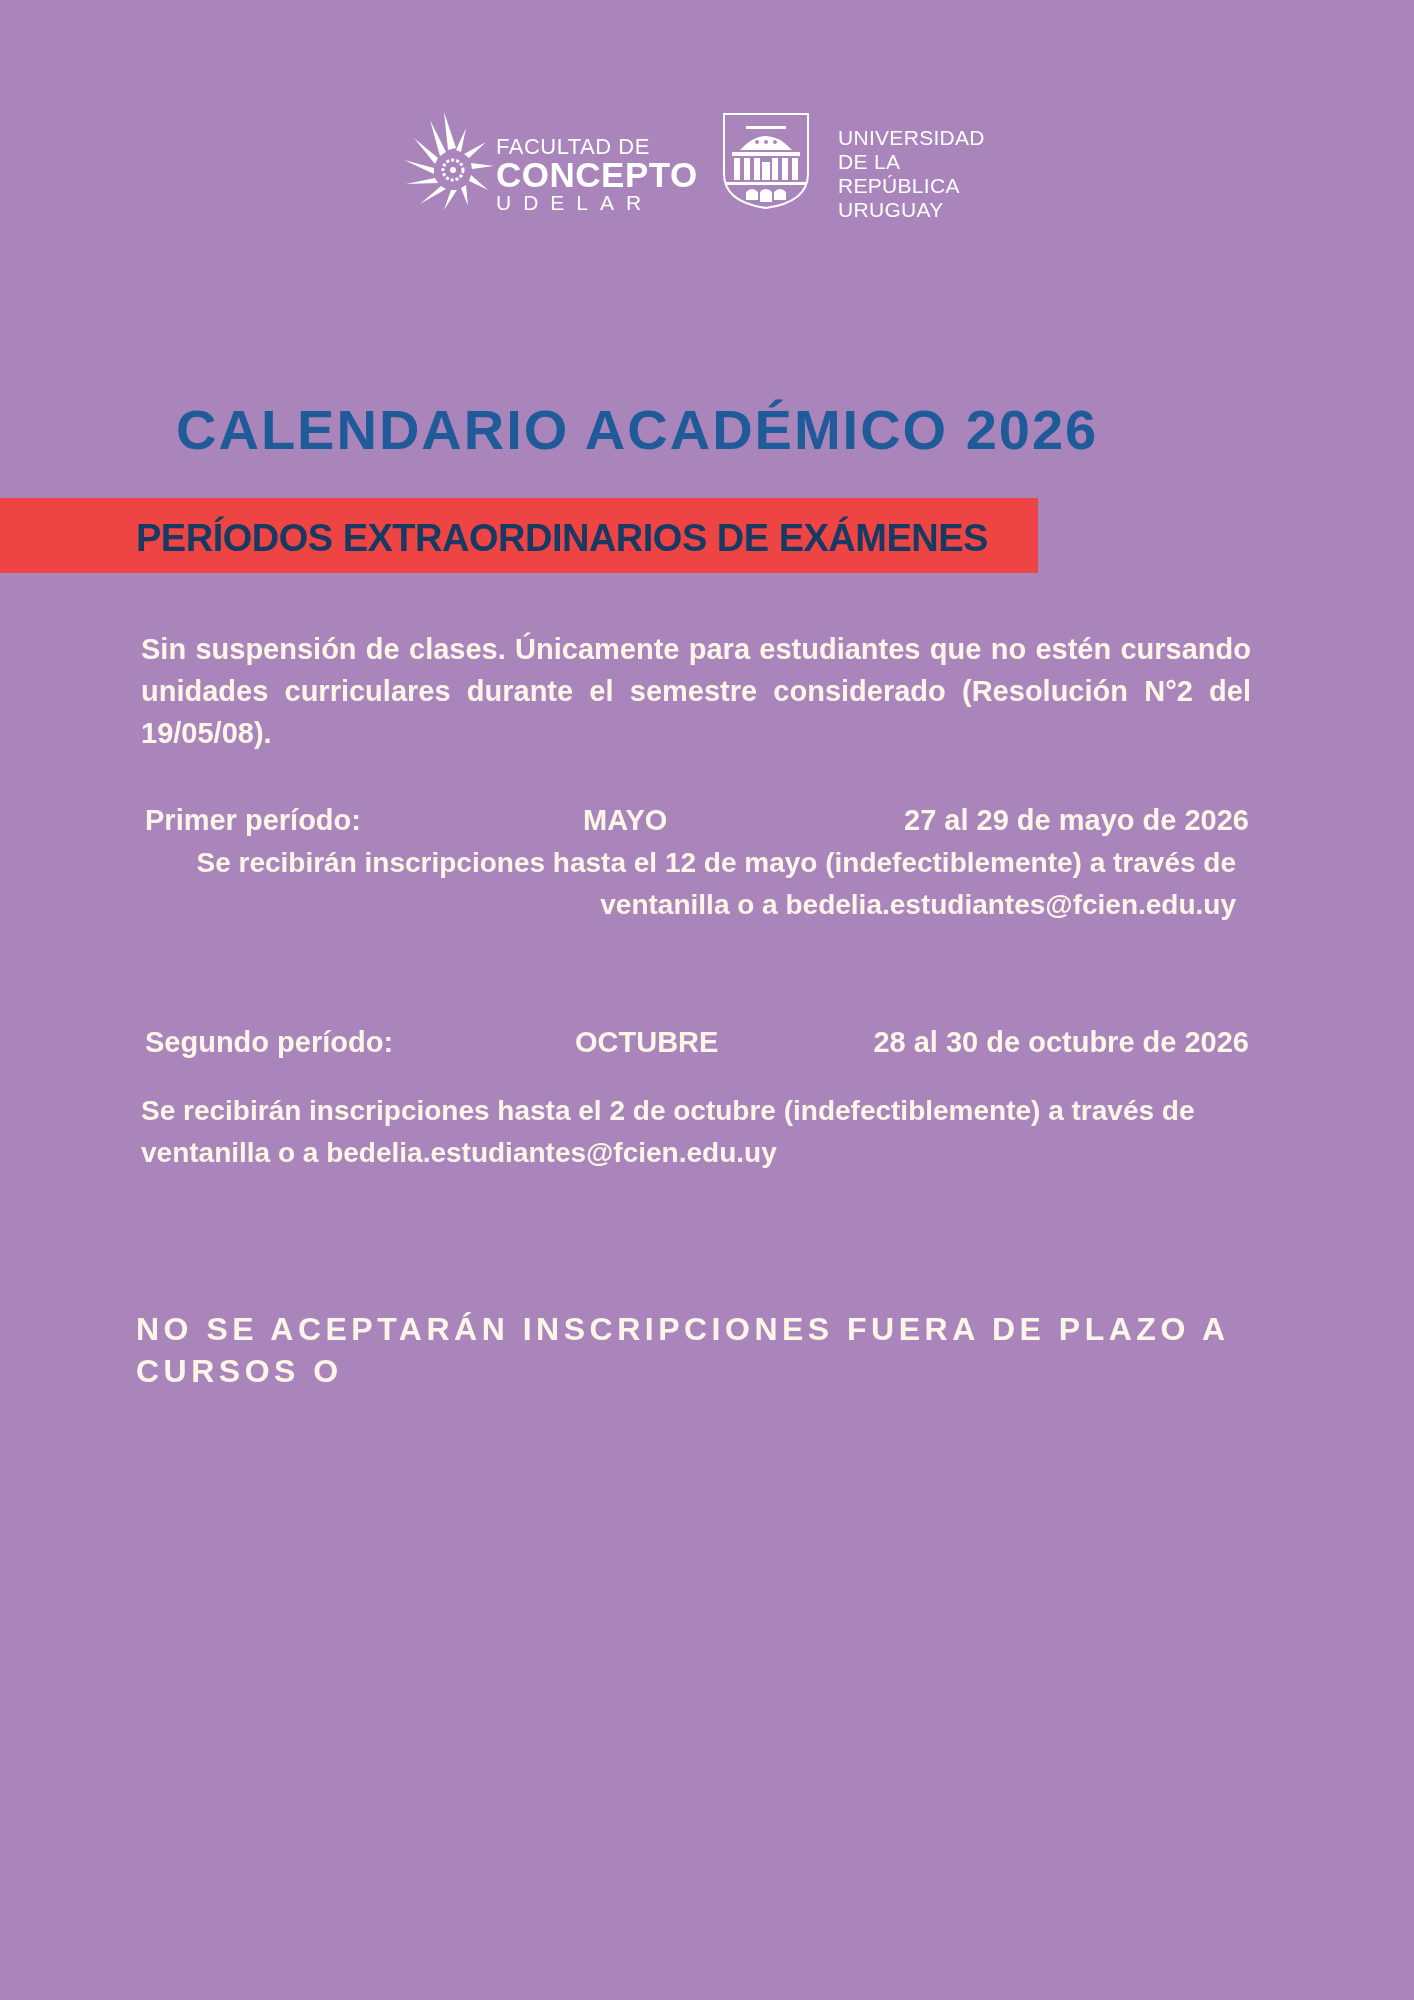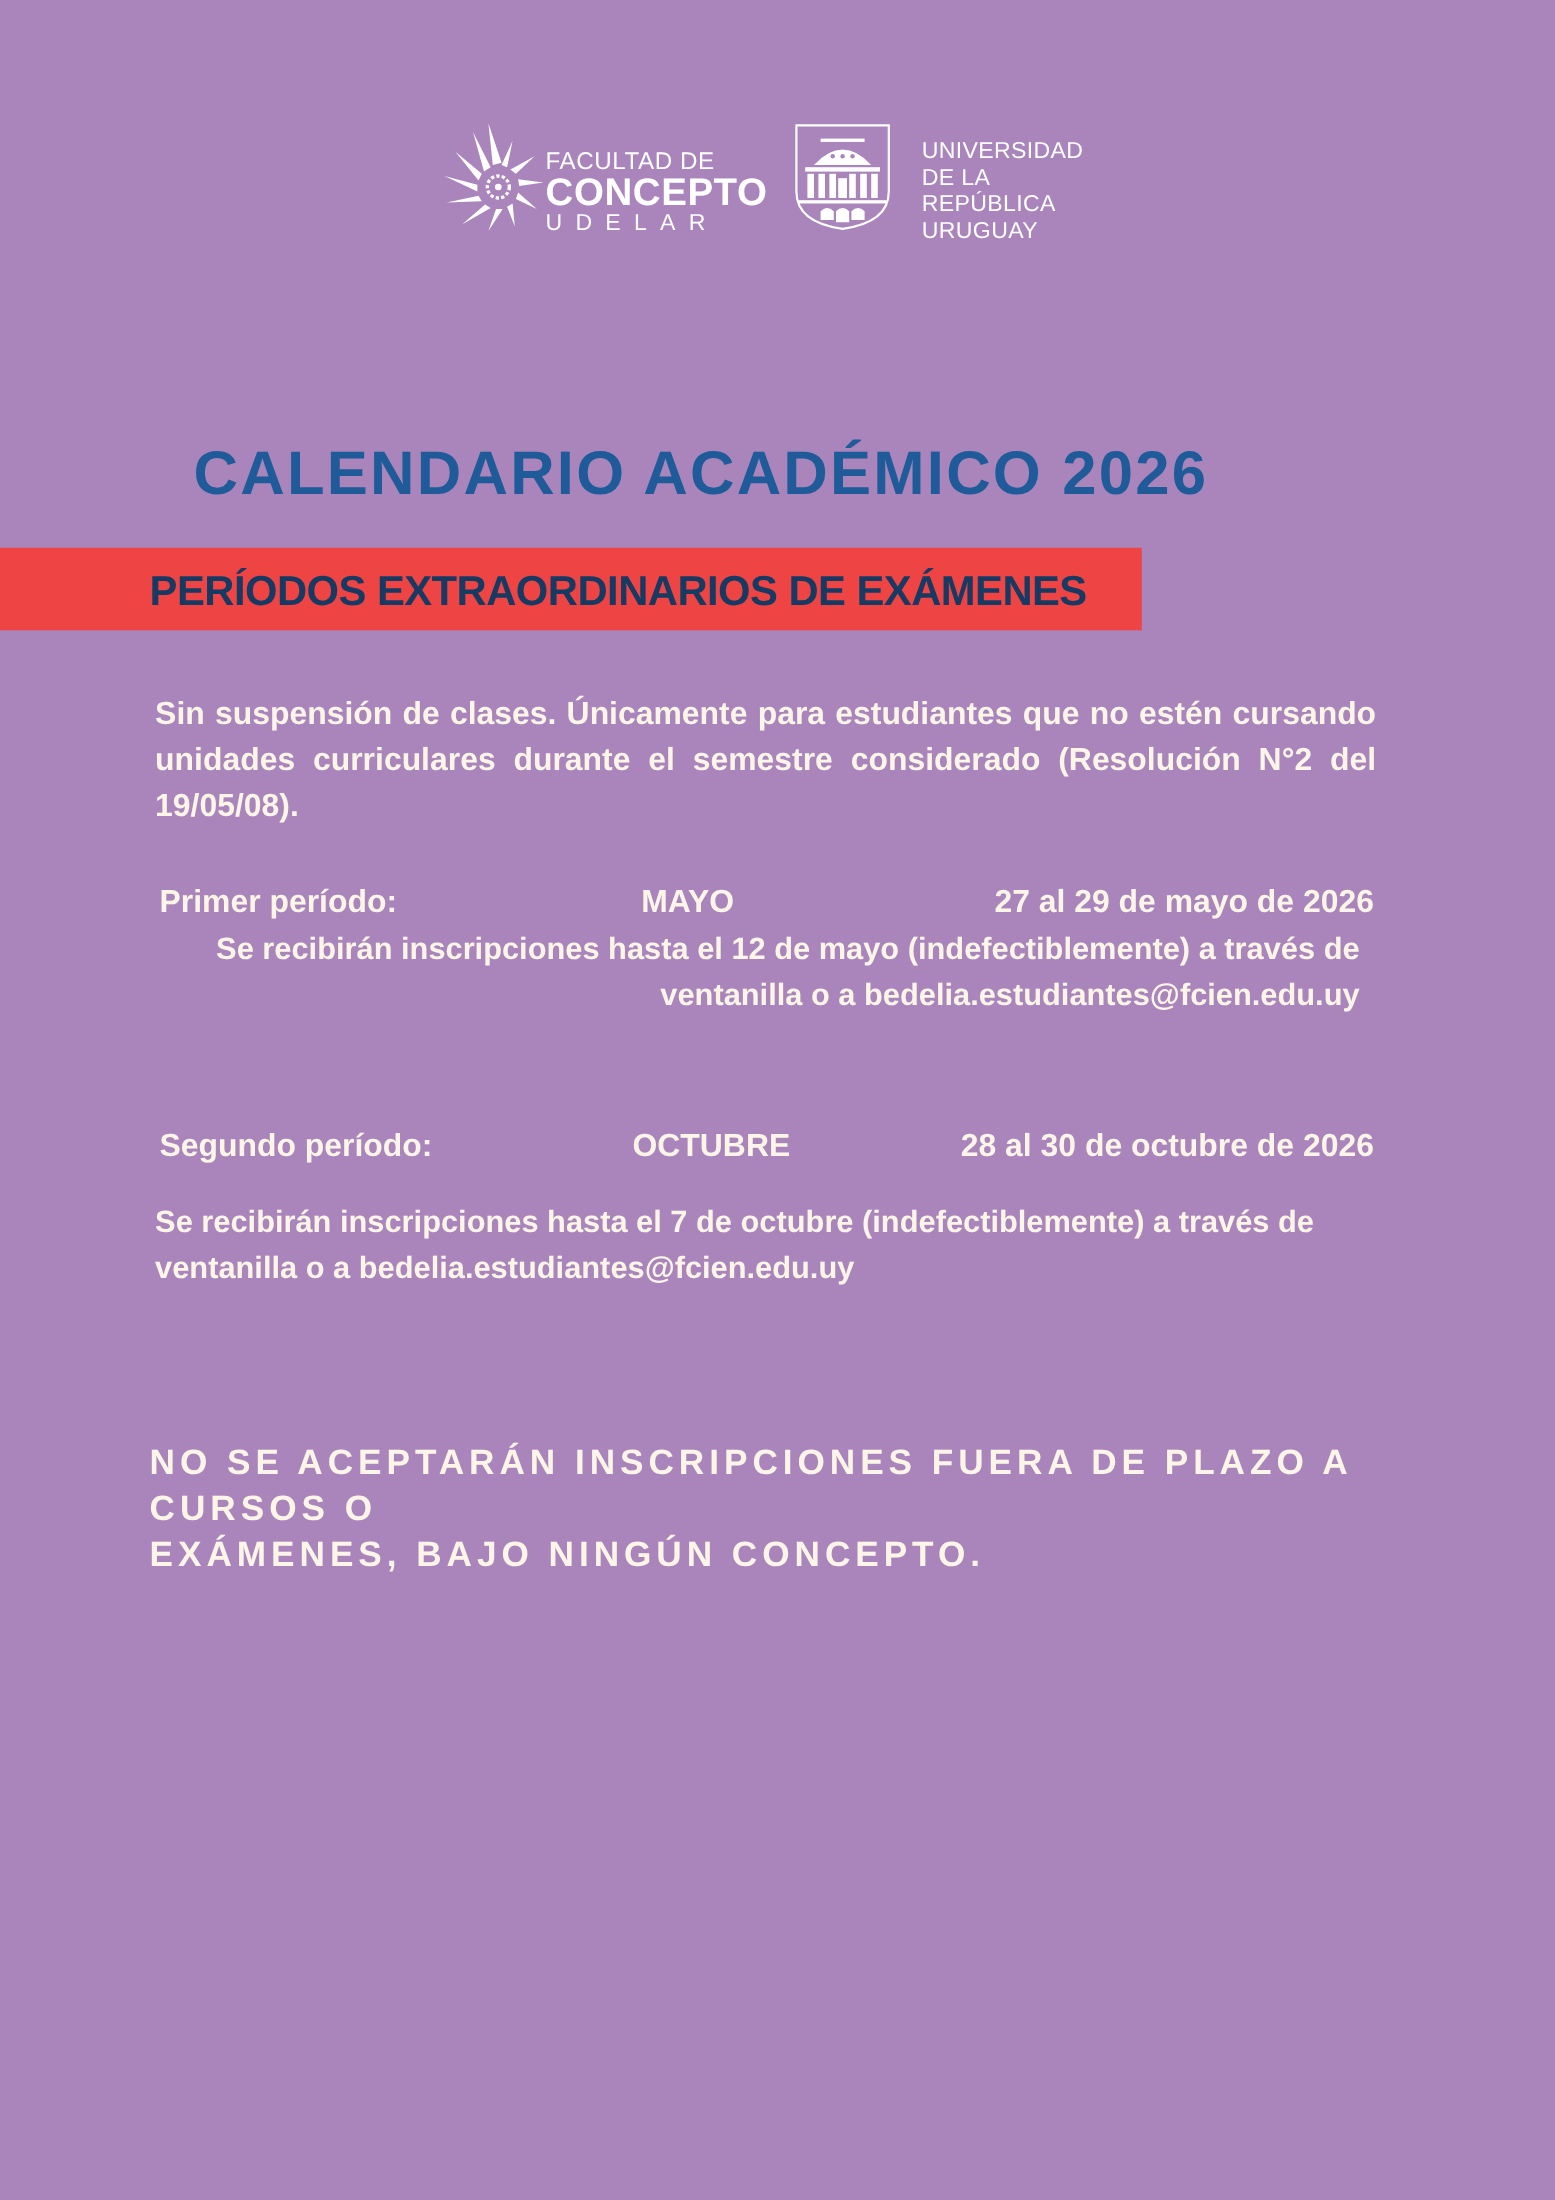--- a/index.html
+++ b/index.html
@@ -134,20 +134,19 @@
   <div>Se recibirán inscripciones hasta el 12 de mayo (indefectiblemente) a través de</div>
   <div>ventanilla o a bedelia.estudiantes@fcien.edu.uy</div>
 </div>
 
 <div class="row" style="top:1026px;">
   <span class="label">Segundo período:</span>
   <span class="month" style="left:434px;">OCTUBRE</span>
   <span class="dates">28 al 30 de octubre de 2026</span>
 </div>
 <div class="note" style="top:1090px; left:141px;">
-  <div>Se recibirán inscripciones hasta el 7 de octubre (indefectiblemente) a través de</div>
+  <div>Se recibirán inscripciones hasta el 2 de octubre (indefectiblemente) a través de</div>
   <div>ventanilla o a bedelia.estudiantes@fcien.edu.uy</div>
 </div>
 
 <div class="warning">
   <div>NO SE ACEPTARÁN INSCRIPCIONES FUERA DE PLAZO A CURSOS O</div>
-  <div>EXÁMENES, BAJO NINGÚN CONCEPTO.</div>
 </div>
 
 </body></html>

